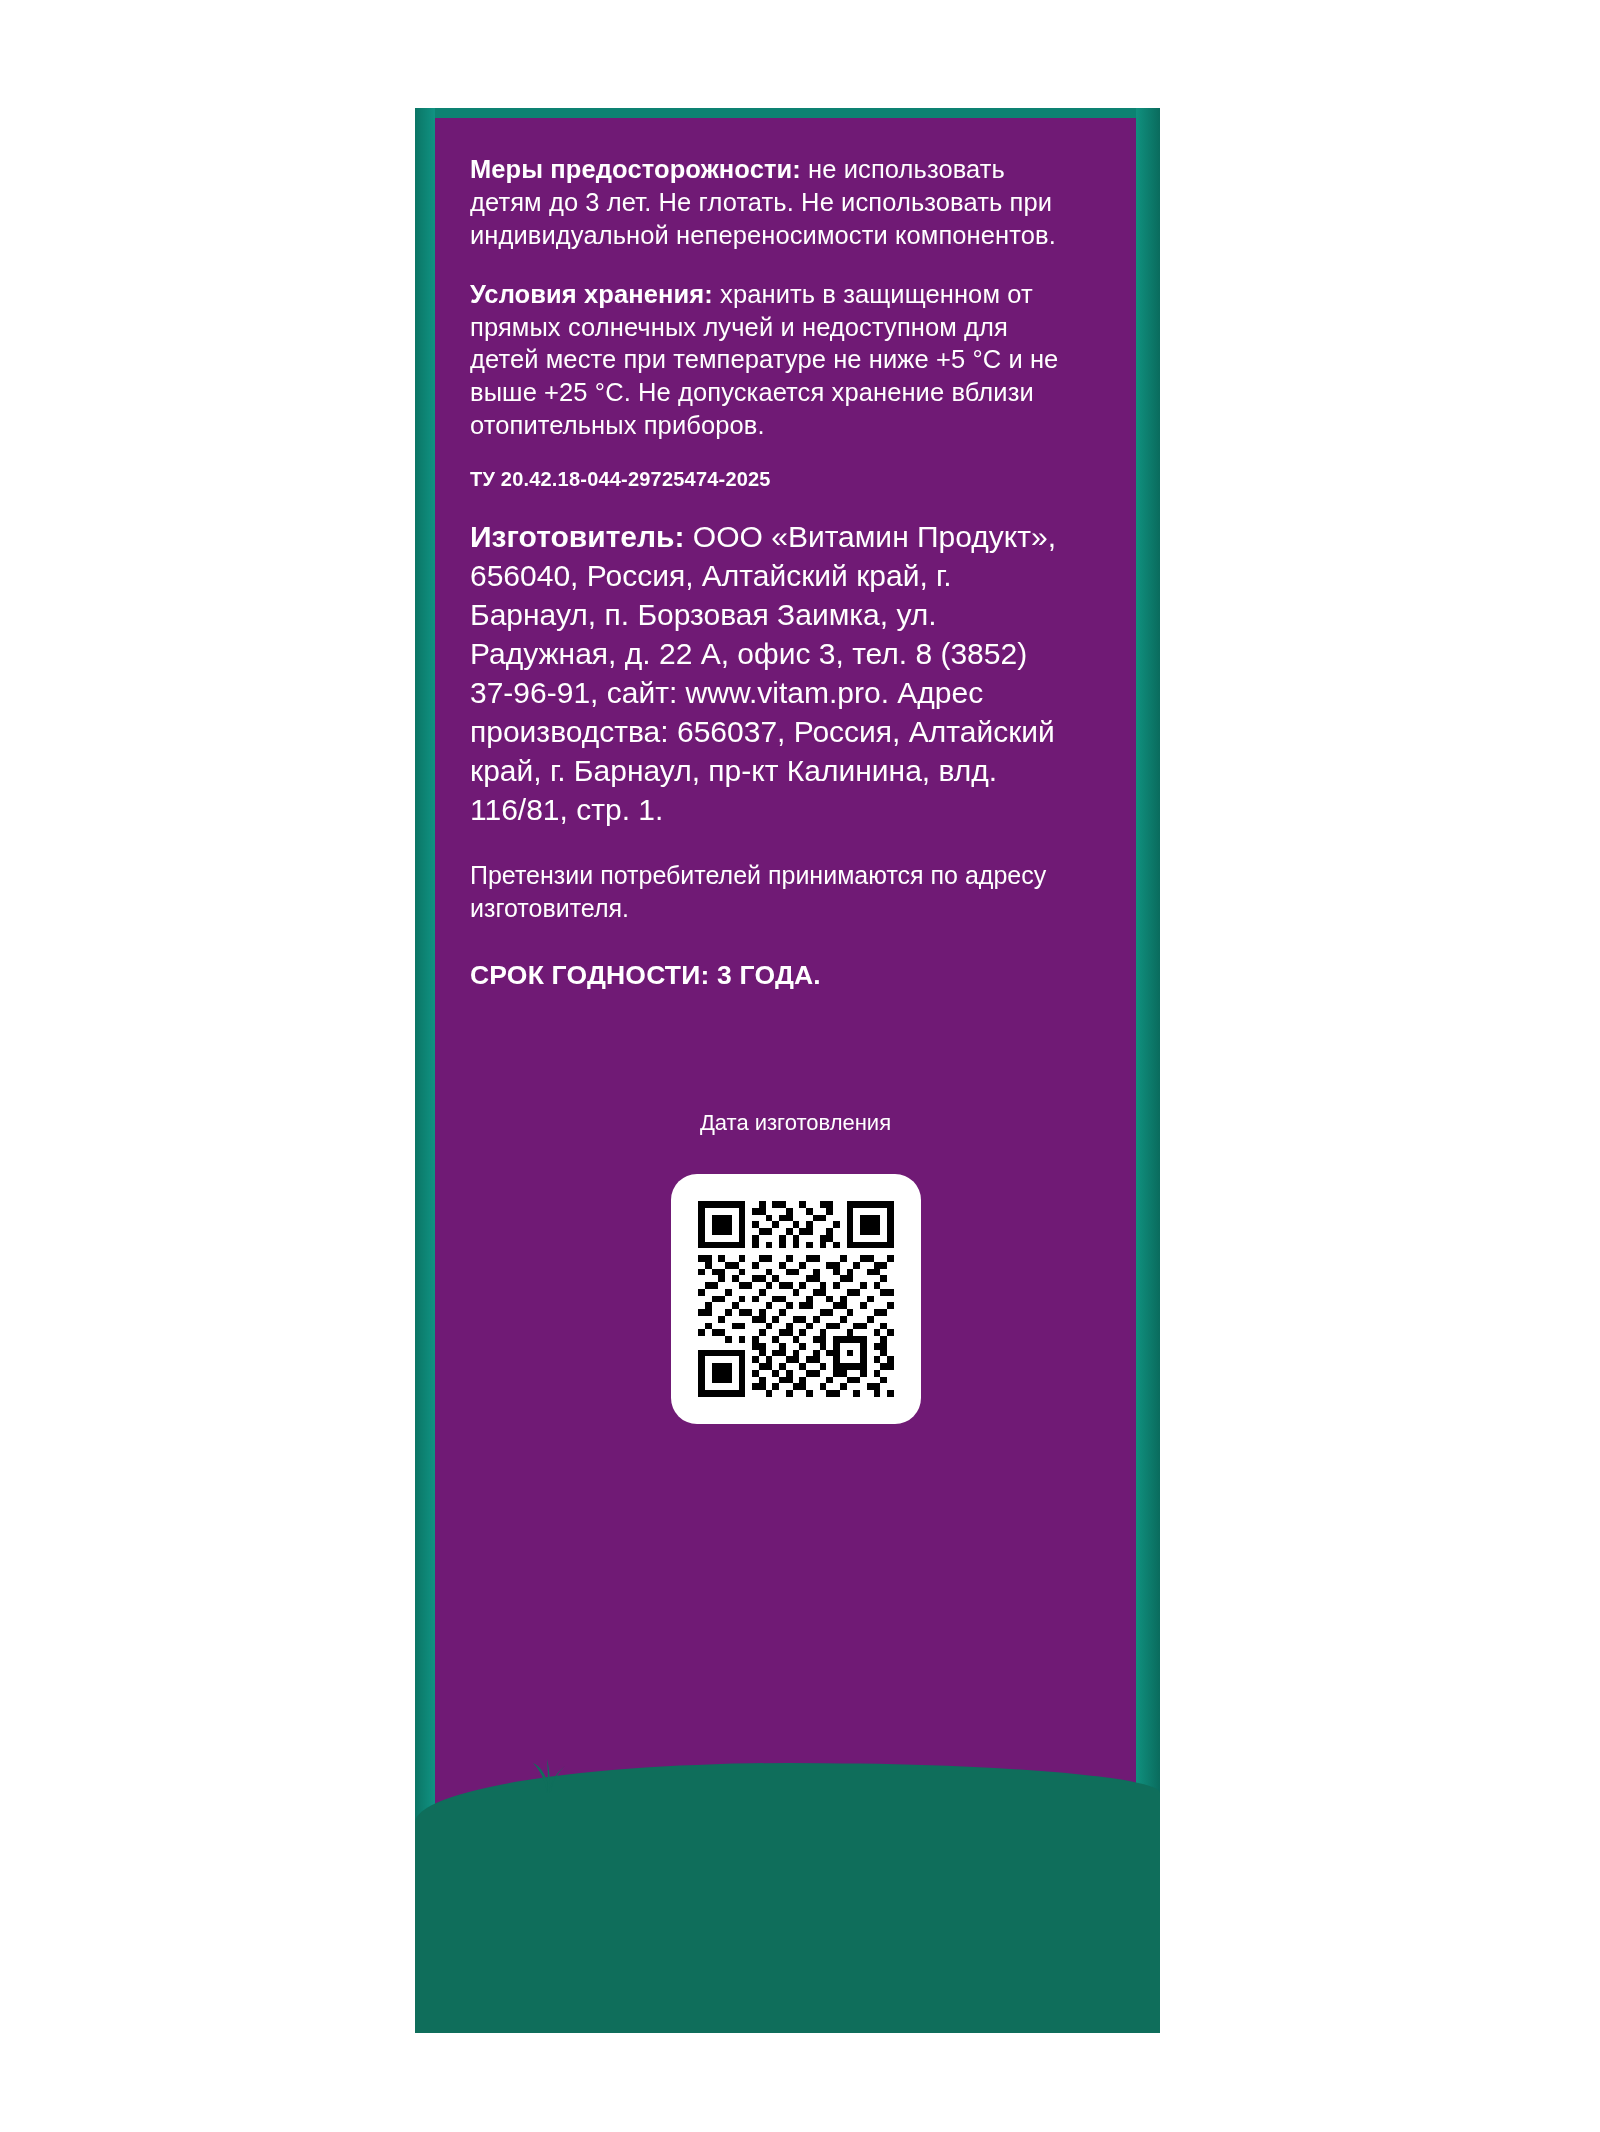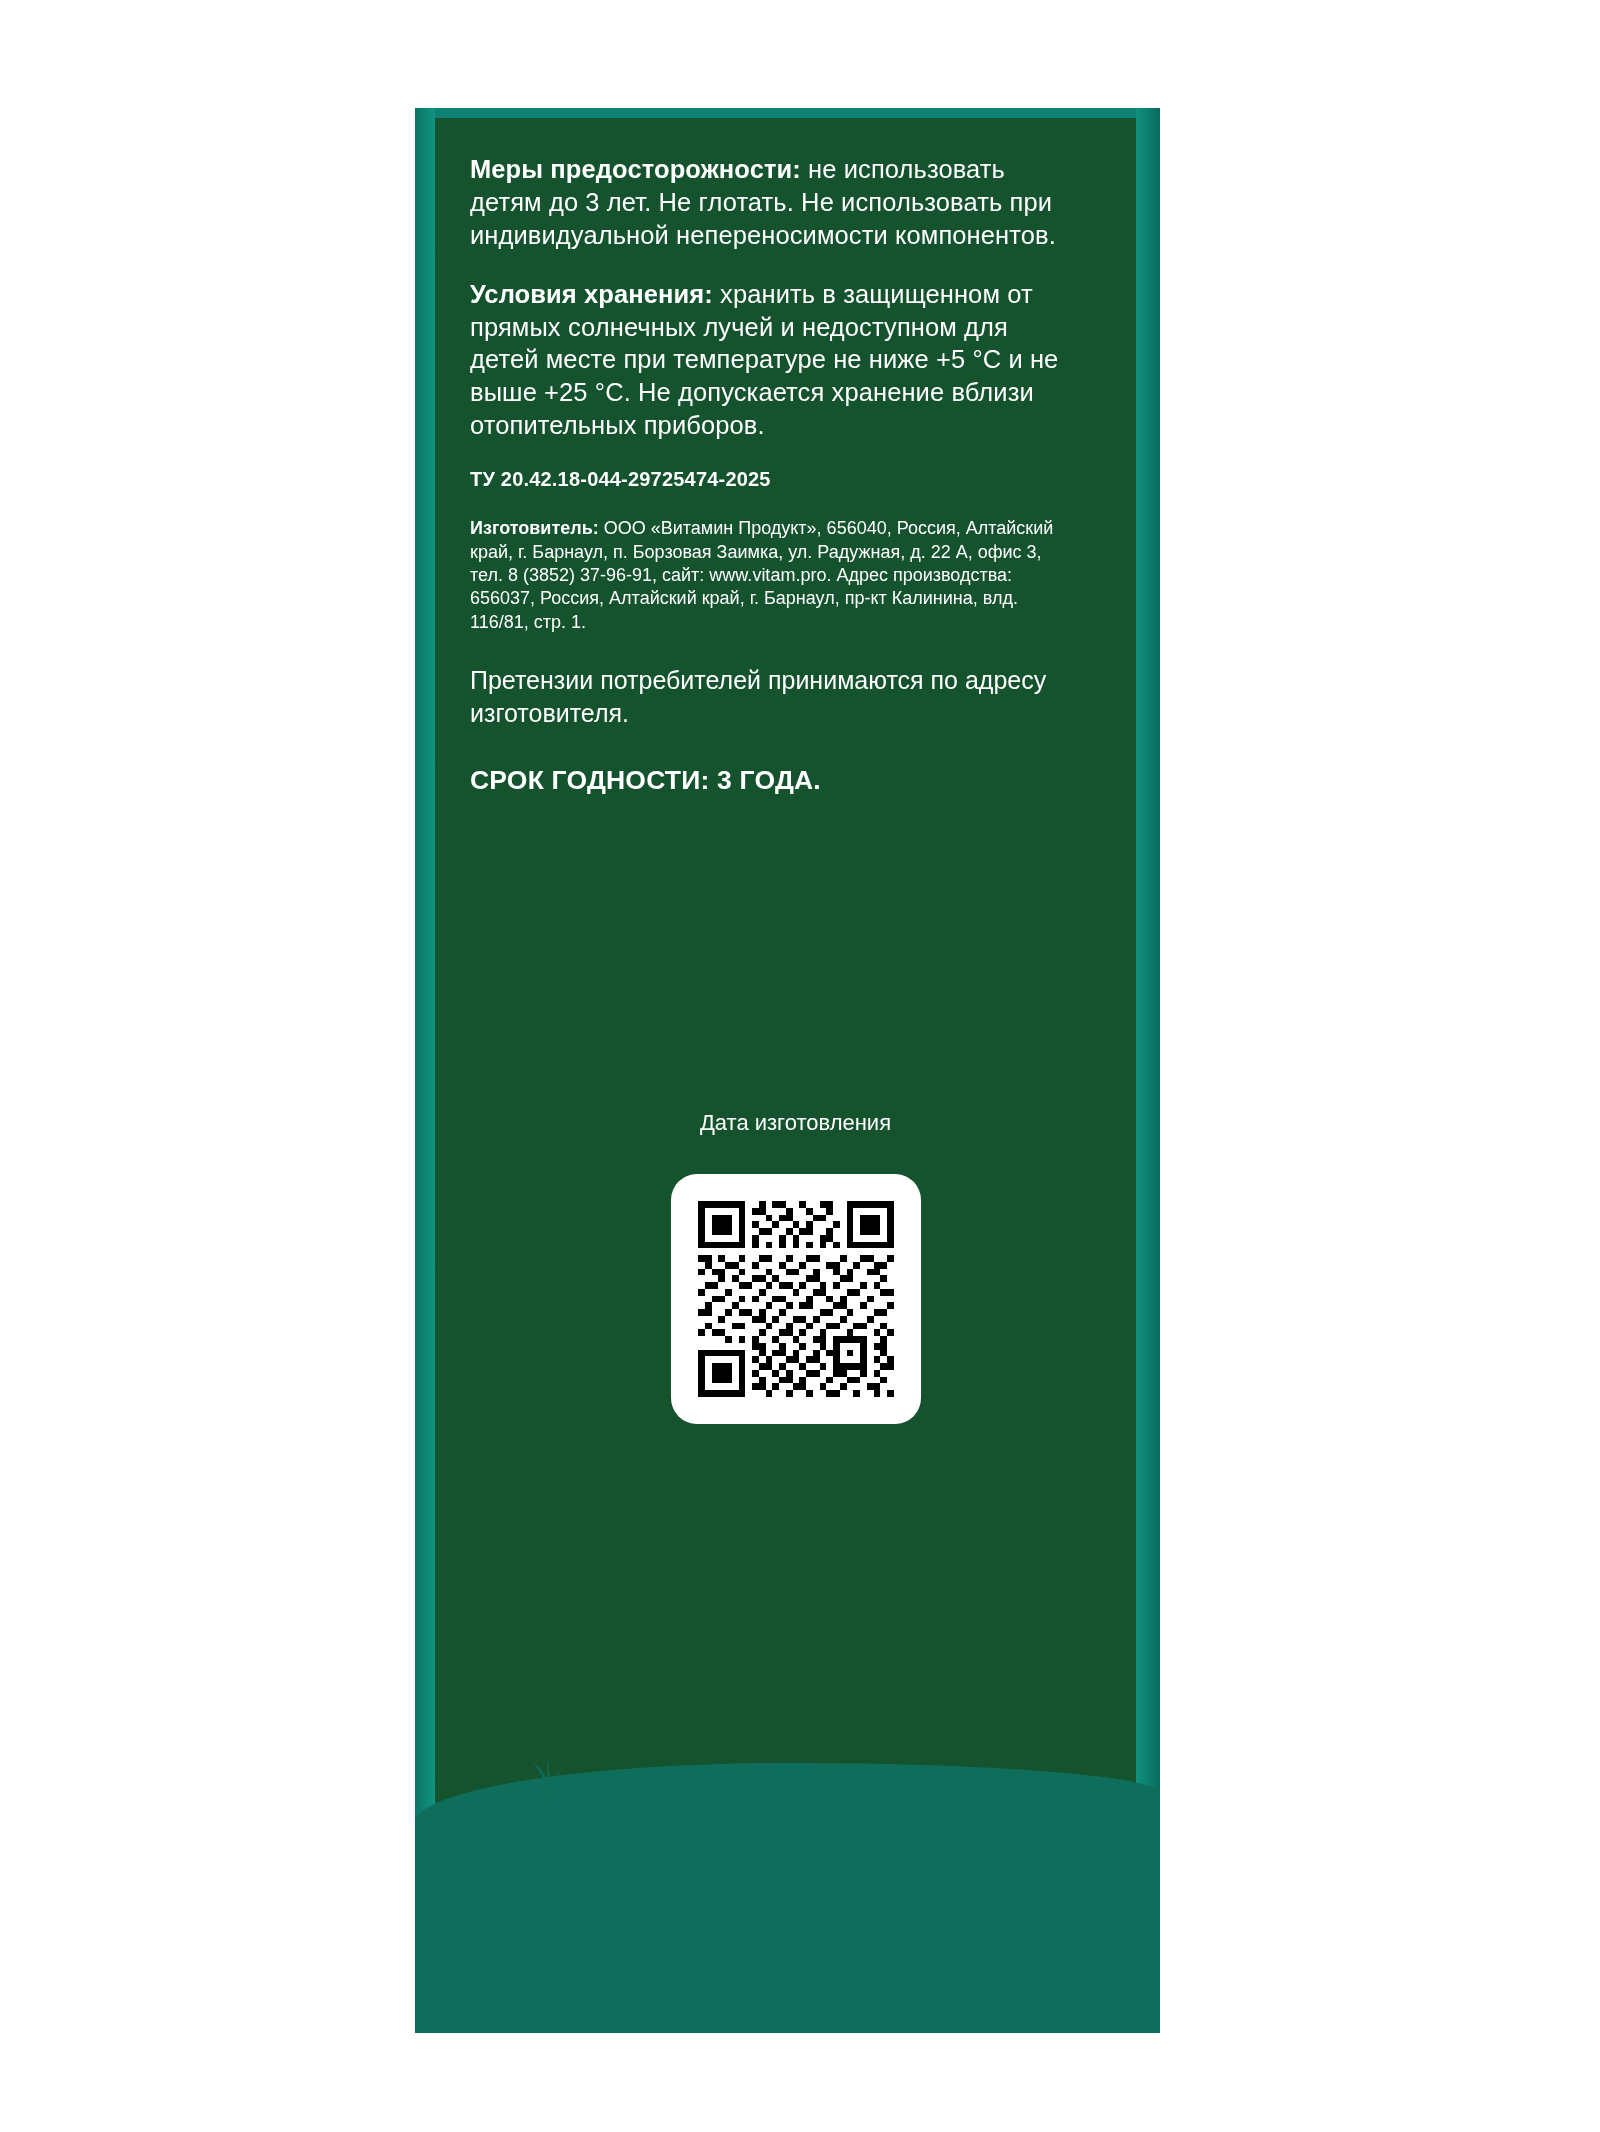--- a/index.html
+++ b/index.html
@@ -15,21 +15,21 @@
     overflow: hidden;
   }
 
   
   #package {
     position: absolute;
     left: 415px;
     top: 108px;
     width: 745px;
     height: 1925px;
-    background: #14532d;
+    background: #701a75;
     overflow: hidden;
   }
 
   
   #package .edge-left {
     position: absolute;
     left: 0; top: 0; bottom: 0;
     width: 20px;
     background: linear-gradient(to right, #0b7565, #109383);
   }
@@ -90,21 +90,21 @@
 
   .tu {
     margin: 0 0 26px 0;
     font-size: 20px;
     font-weight: bold;
     letter-spacing: 0.2px;
   }
 
   .manufacturer {
     margin: 0 0 30px 0;
-    font-size: 18px;
+    font-size: 30px;
     line-height: 1.30;
   }
 
   .claims {
     margin: 0 0 34px 0;
     font-size: 25px;
     line-height: 1.30;
   }
 
   .bigline {

